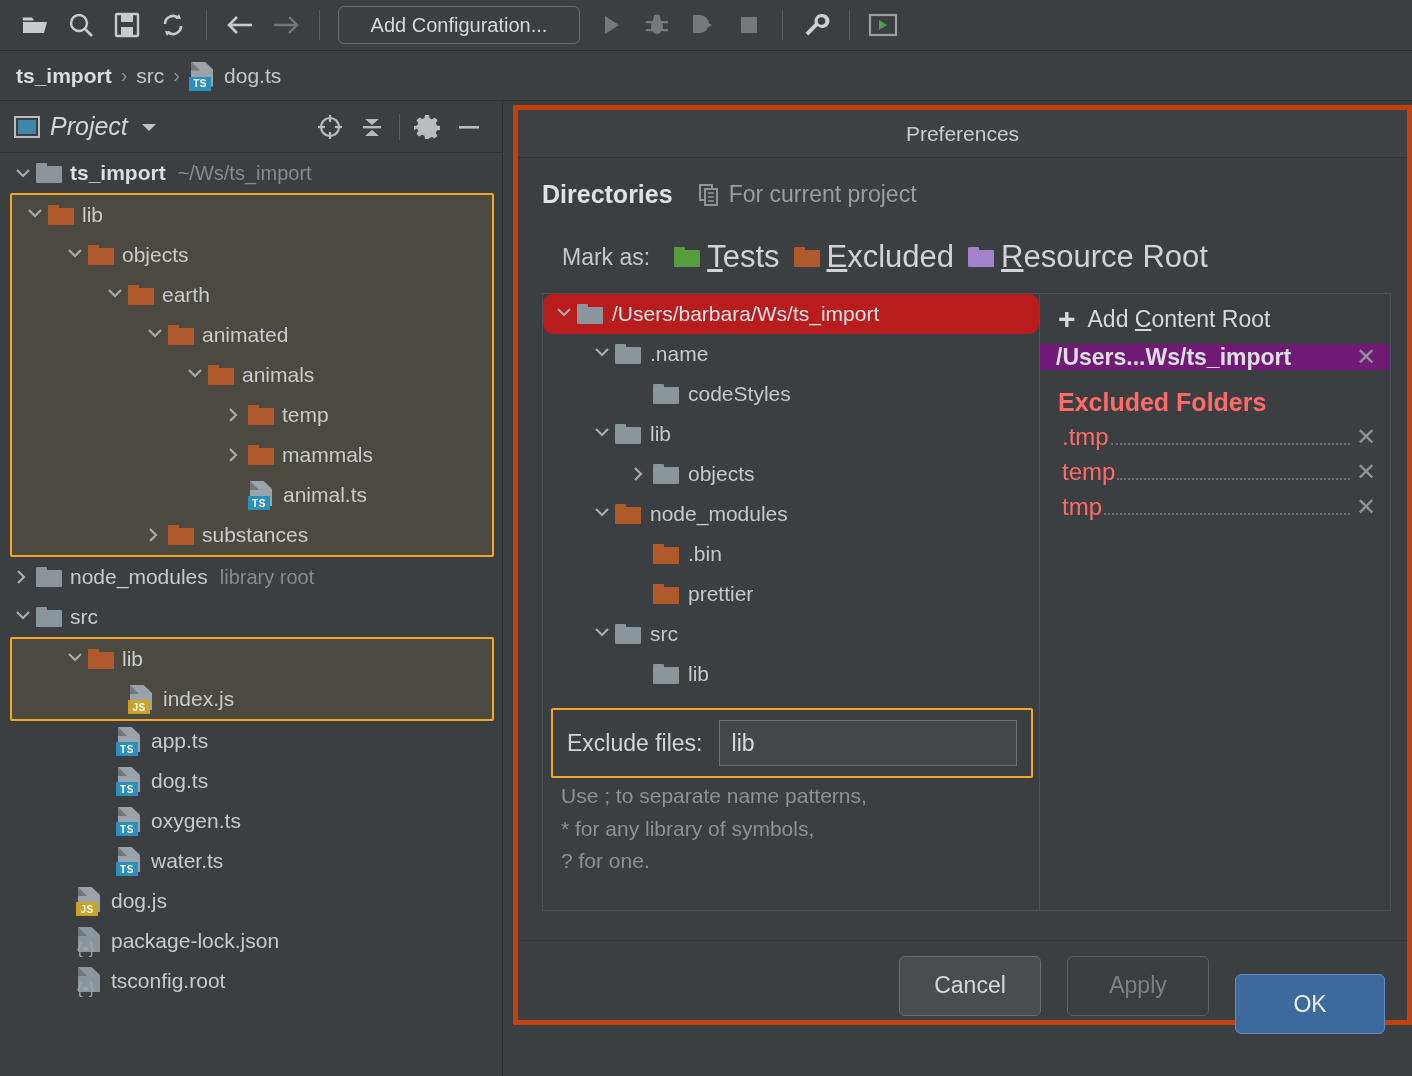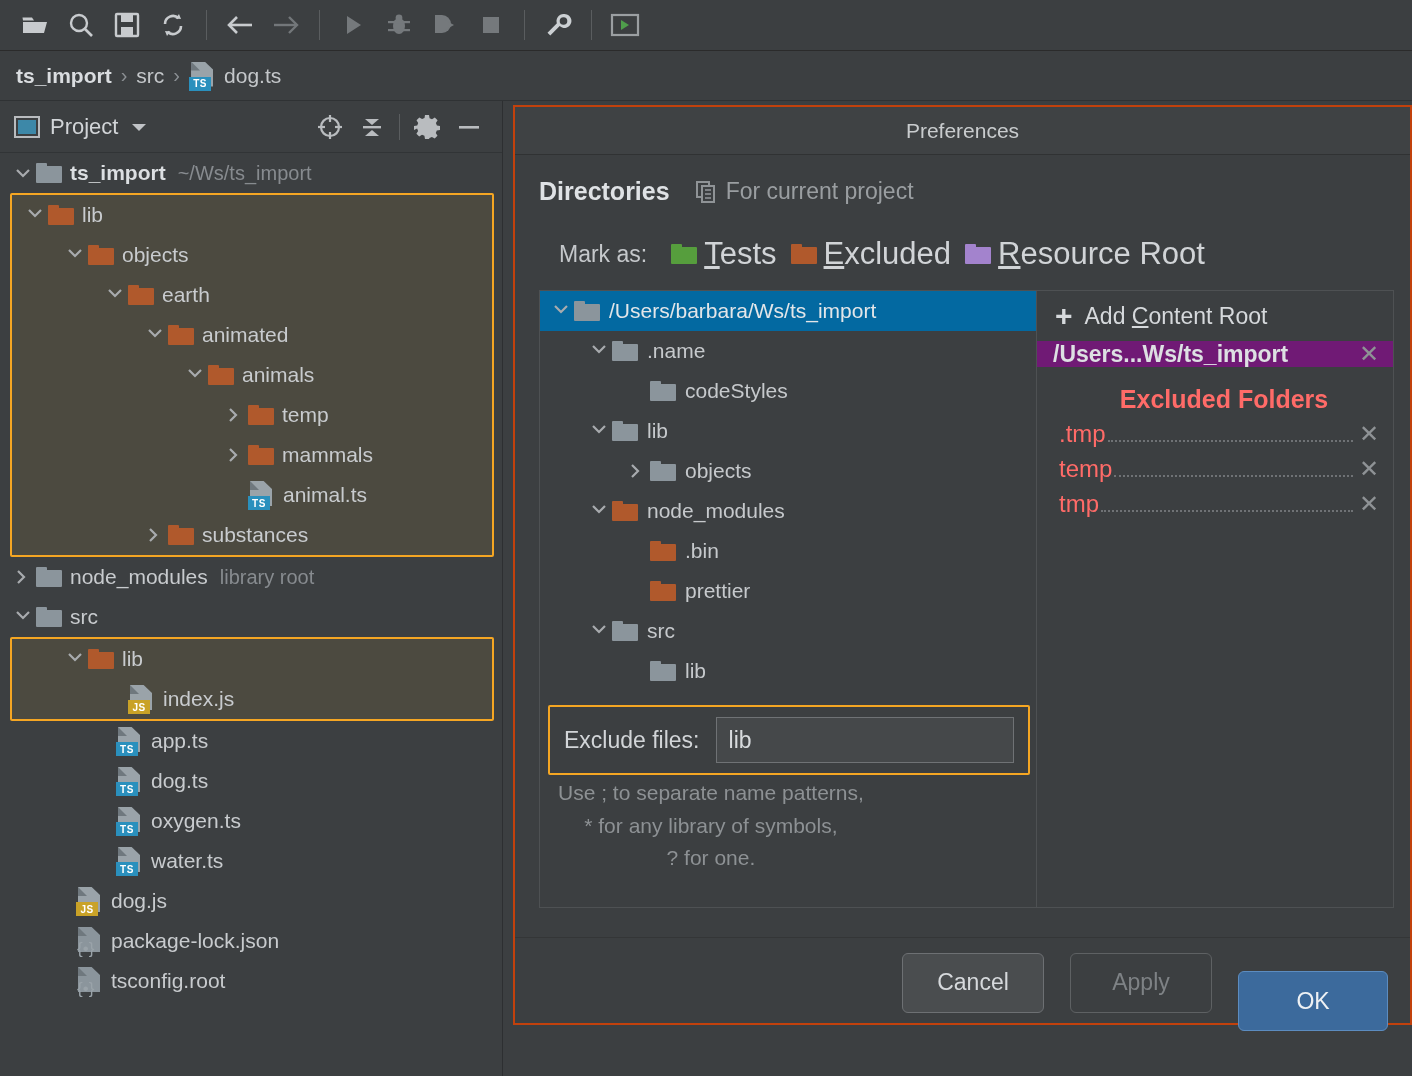--- a/index.html
+++ b/index.html
@@ -41,21 +41,21 @@
 
   
   .project-panel {
     position: absolute; left: 0; top: 101px; width: 503px; height: 975px;
     background: #3c3f41; border-right: 1px solid #2d2f31;
   }
   .pp-header {
     height: 52px; display: flex; align-items: center; padding: 0 12px 0 14px;
     border-bottom: 1px solid #313436;
   }
-  .pp-title { font-size: 22px; color: #d2d5d8; margin-left: 10px; }
+  .pp-title { font-size: 25px; color: #d2d5d8; margin-left: 10px; font-style: italic; }
   .pp-spacer { flex: 1; }
   .pp-ic { width: 42px; height: 40px; display:flex; align-items:center; justify-content:center; color:#b9bcbf; }
   .pp-sep { width:1px; height:26px; background:#5a5d5f; margin: 0 6px; }
 
   .tree { position: relative; padding-top: 0; }
   .row {
     height: 40px; display: flex; align-items: center; font-size: 21px;
     color: #c8cbce; padding-left: 10px; white-space: nowrap;
   }
   .row .label { margin-left: 8px; }
@@ -101,21 +101,21 @@
   .badge-js { background: #c9a227; color: #463806; }
   .fileicon.json .page { background: #8b959c; }
   .fileicon.json .braces {
     position: absolute; left: 1px; bottom: -1px; font-size: 17px; color: #9aa3a9;
     font-family: "Liberation Sans", sans-serif; line-height: 1;
   }
 
   
   .dialog {
     position: absolute; left: 513px; top: 105px; width: 899px; height: 920px;
-    background: #3c3f41; border: 2px solid #c2410c; text-align: center;
+    background: #3c3f41; border: 5px solid #c2410c;
   }
   .dlg-title {
     height: 48px; background: #3f4244; display: flex; align-items: center;
     justify-content: center; font-size: 21px; color: #c9ccce;
     border-bottom: 1px solid #303233;
   }
   .dlg-body { padding: 0 14px; position: relative; height: 872px; }
 
   .dlg-head-row { display: flex; align-items: center; padding: 22px 2px 0 10px; gap: 26px; }
   .dlg-h1 { font-size: 25px; font-weight: bold; color: #dfe2e5; }
@@ -128,21 +128,21 @@
 
   .panes { display: flex; margin: 18px 2px 0 10px; height: 618px; }
   .pane-left { width: 498px; background: #3c3f41; border: 1px solid #4e5153; position: relative; }
   .pane-right { flex: 1; background: #3c3f41; border: 1px solid #4e5153; border-left: none; position: relative; }
 
   .dtree { padding-top: 0; }
   .drow {
     height: 40px; display: flex; align-items: center; font-size: 21px; color: #c6c9cc;
     padding-left: 6px; white-space: nowrap;
   }
-  .drow.sel { background: #0369a1; color: #e3e6e9; }
+  .drow.sel { background: #b91c1c; color: #e3e6e9; border-radius: 10px; }
   .drow .label { margin-left: 9px; }
 
   .exclude-box {
     position: absolute; left: 8px; bottom: 132px; width: 482px; height: 70px;
     border: 2px solid #f5a623; border-radius: 2px; display: flex; align-items: center;
     padding: 0 14px; gap: 16px; background: #3c3f41;
   }
   .exclude-box .lab { font-size: 23px; color: #d2d5d8; }
   .excl-input {
     flex: 1; height: 46px; background: #45484a; border: 1px solid #6f7275;
@@ -235,20 +235,21 @@
           <path d="M13 4L5 12l8 8" stroke="#c8cbce" stroke-width="2.6" fill="none"></path>
         </svg>
     </div>
     <div class="tb-icon">
       <svg width="32" height="24" viewBox="0 0 32 24">
           <line x1="4" y1="12" x2="27" y2="12" stroke="#73777a" stroke-width="2.4"></line>
           <path d="M19 4l8 8-8 8" stroke="#73777a" stroke-width="2.4" fill="none"></path>
         </svg>
     </div>
     <div class="tb-sep"></div>
+    <div class="run-config">Add Configuration...</div>
     <div class="tb-icon">
       <svg width="26" height="26" viewBox="0 0 26 26">
           <path d="M7 4l14 9-14 9z" fill="#75797c"></path>
         </svg>
     </div>
     <div class="tb-icon">
       <svg width="26" height="26" viewBox="0 0 26 26">
           <ellipse cx="13" cy="14" rx="6" ry="8" fill="#75797c"></ellipse>
           <circle cx="13" cy="6" r="3.4" fill="#75797c"></circle>
           <rect x="2" y="9" width="22" height="2.2" fill="#75797c"></rect>

